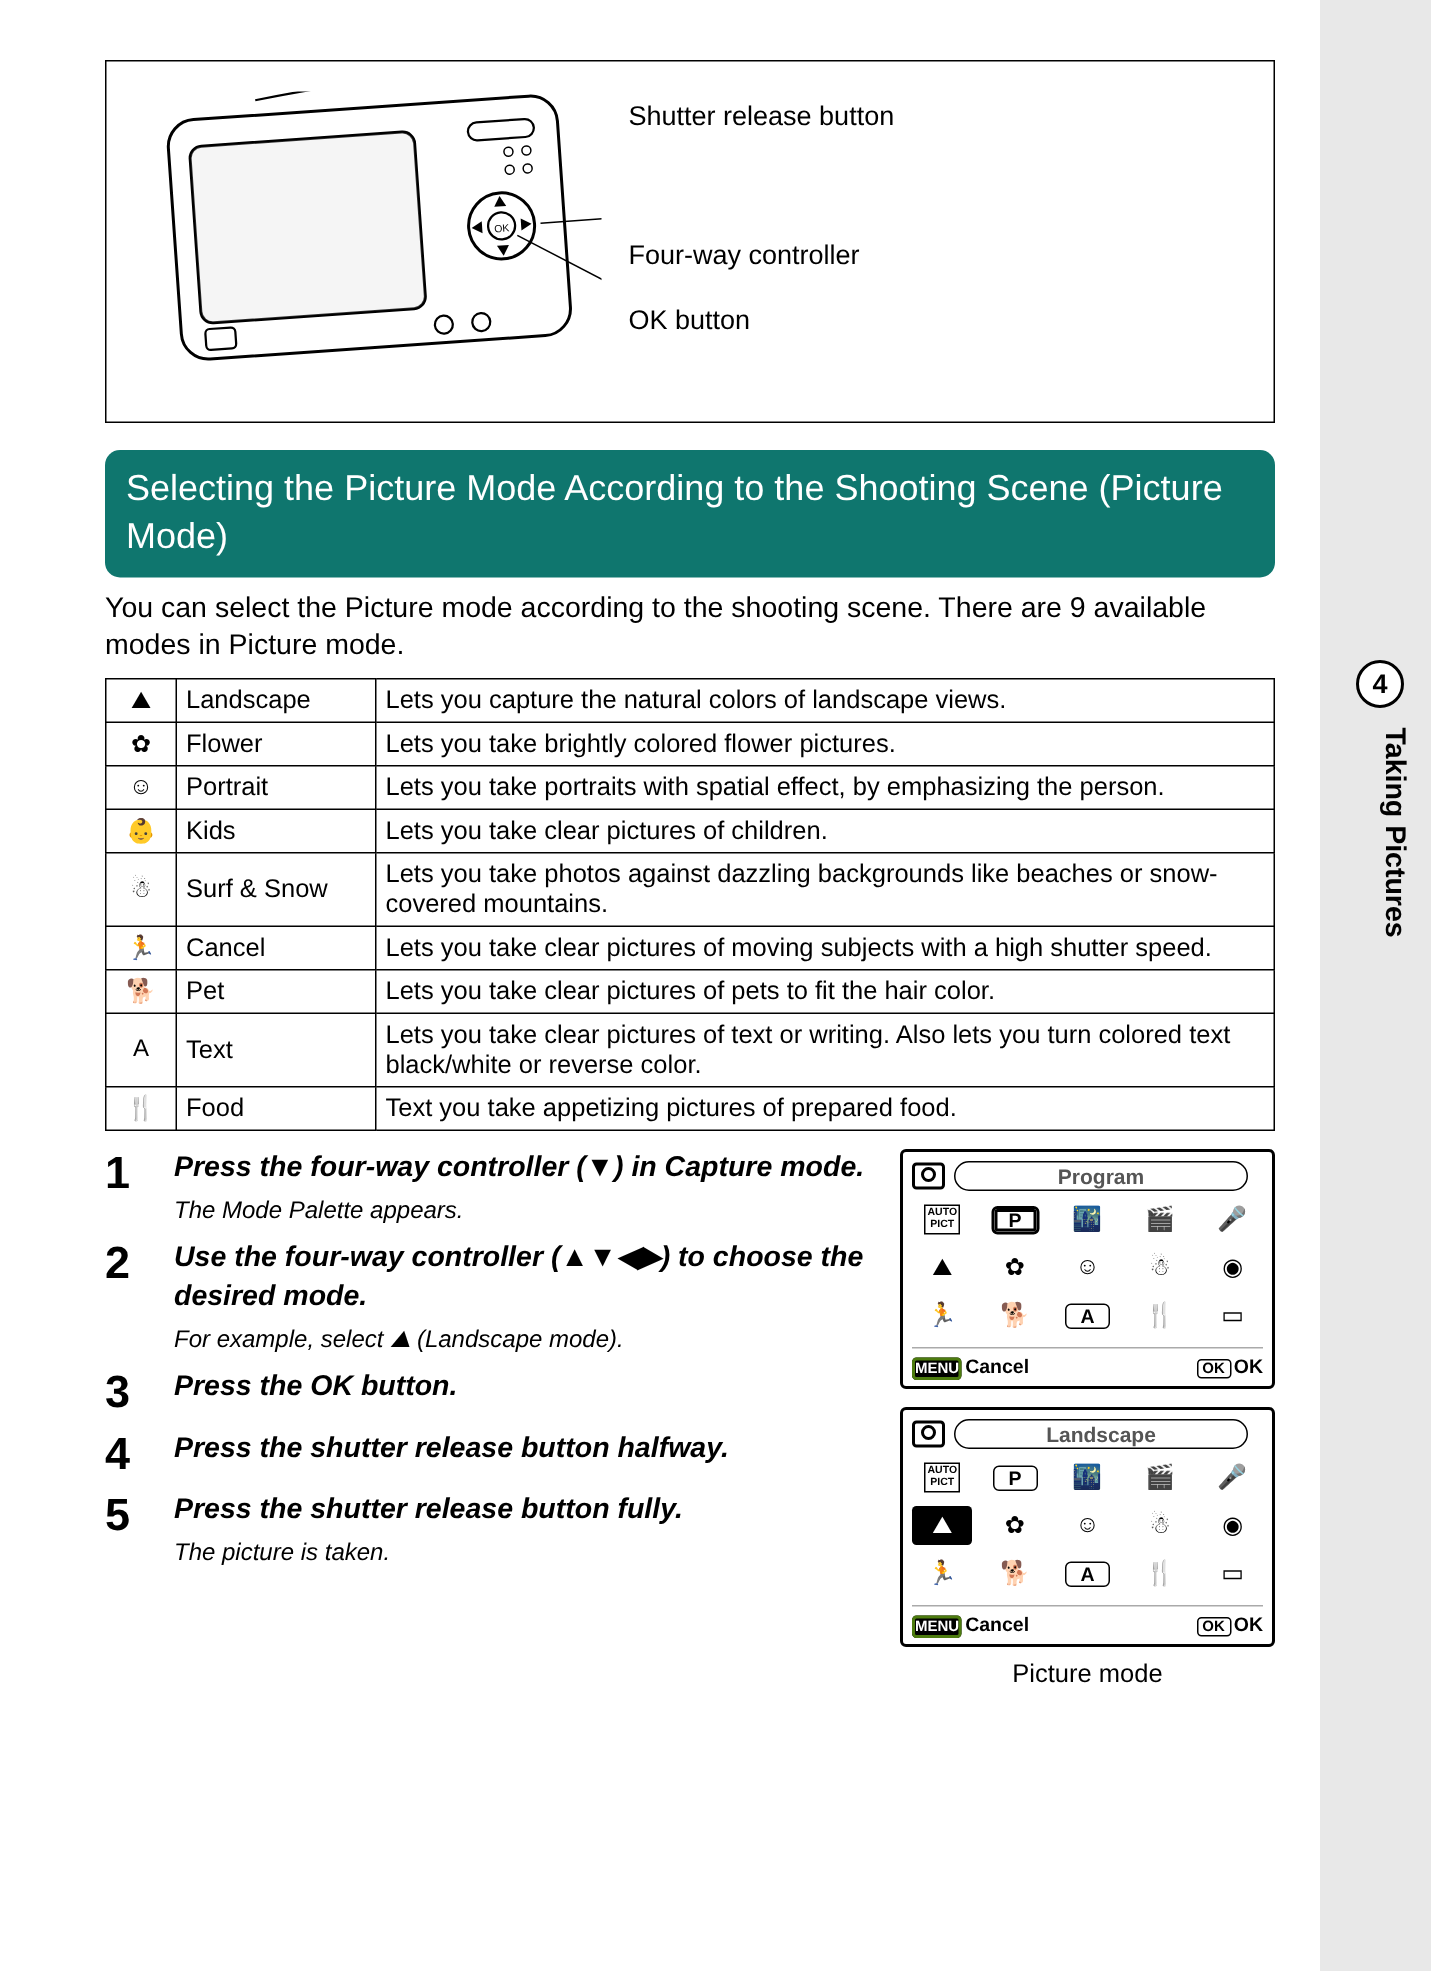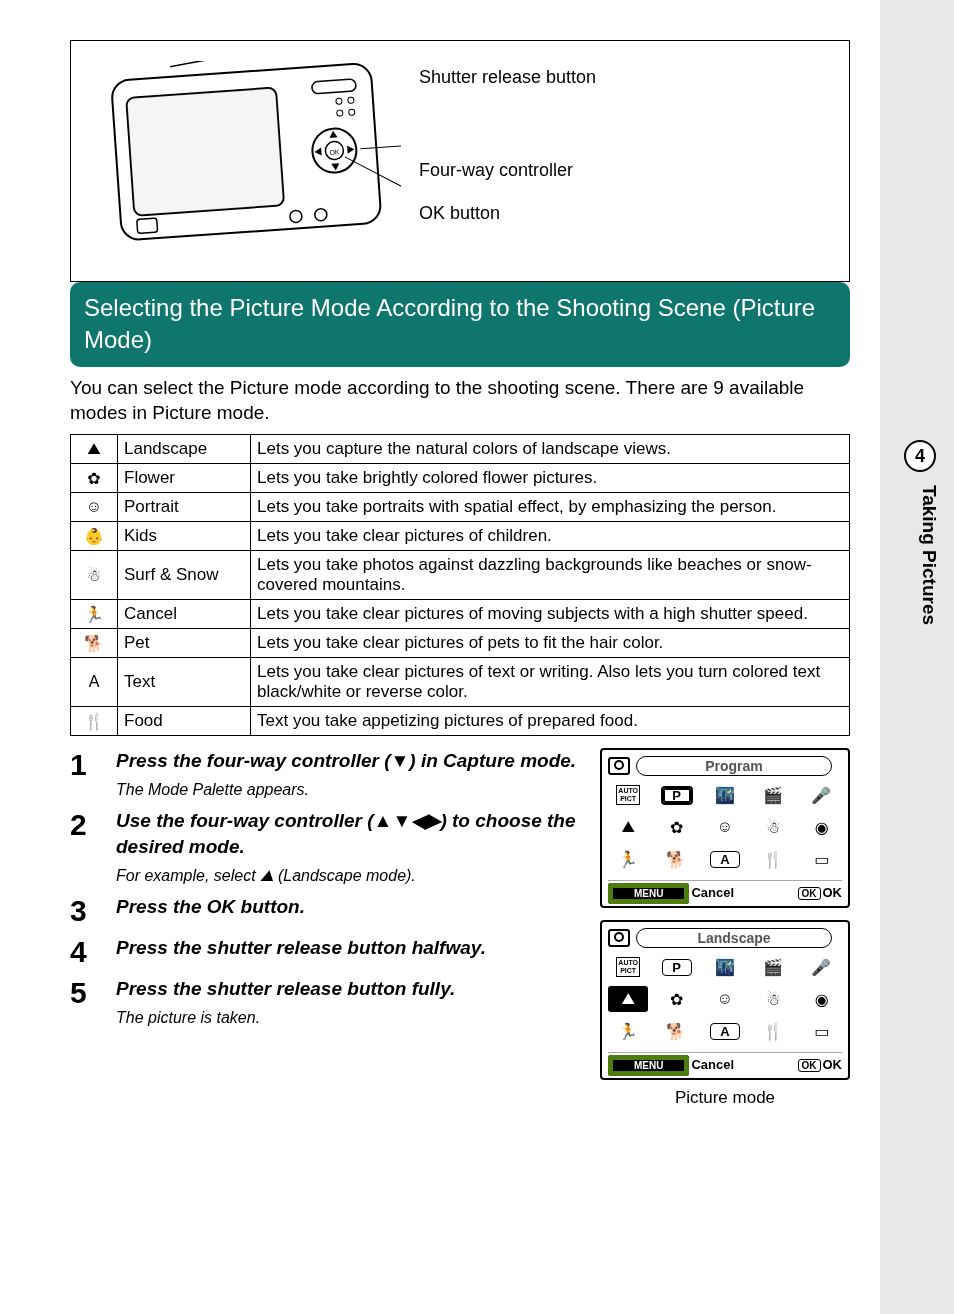--- a/index.html
+++ b/index.html
@@ -46,20 +46,21 @@
     text-orientation: mixed;
     font-weight: bold;
     font-size: 19px;
   }
   .content {
     padding: 0 30px 0 70px;
   }
   .diagram-box {
     border: 1px solid black;
     padding: 20px;
+    margin-bottom: 18px;
     background: white;
   }
   .diagram-inner {
     display: flex;
     align-items: flex-start;
   }
   .camera-illustration {
     width: 310px;
     height: 200px;
   }
@@ -218,23 +219,23 @@
   .screen-footer {
     display: flex;
     justify-content: space-between;
     align-items: center;
     border-top: 1px solid #aaa;
     padding-top: 4px;
     font-weight: bold;
     font-size: 13px;
   }
   .menu-btn {
-    border: 5px solid #4d7c0f;
+    border: 2px solid #4d7c0f;
     border-radius: 3px;
-    padding: 0 21px;
+    padding: 0 0;
     font-size: 10px;
     background: black;
     color: white;
     margin-right: 2px;
   }
   .ok-btn {
     border: 1px solid black;
     border-radius: 3px;
     padding: 0 3px;
     font-size: 10px;

